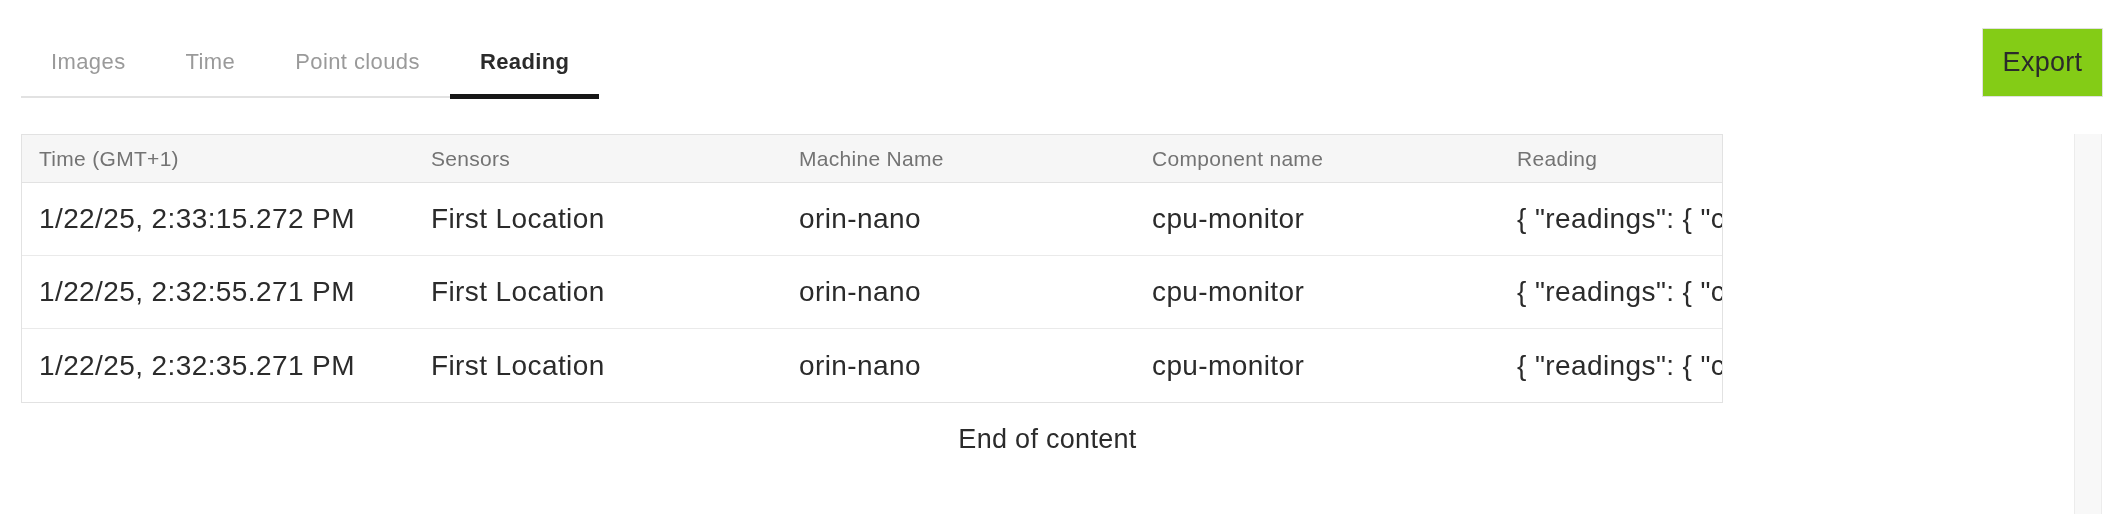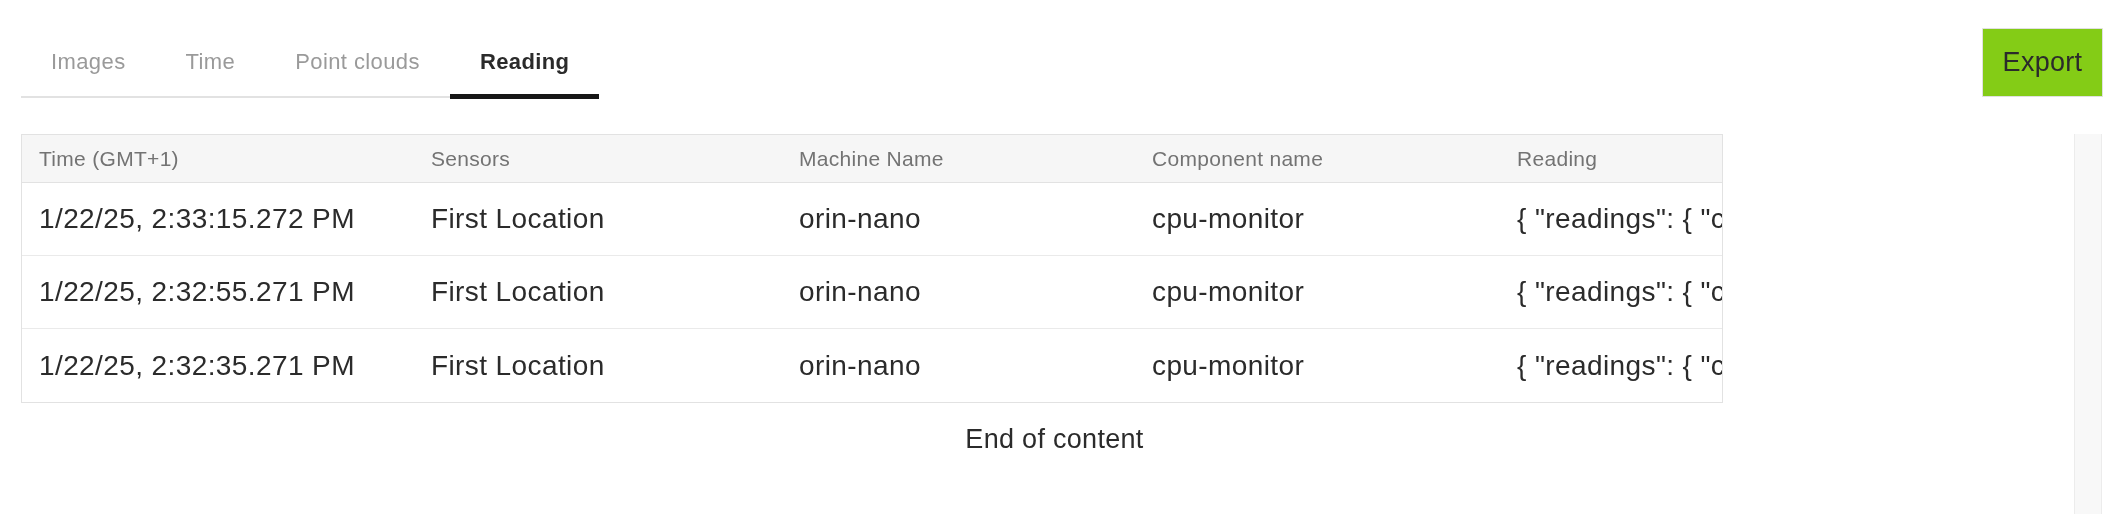--- a/index.html
+++ b/index.html
@@ -114,21 +114,21 @@
     width: 28px;
     height: 380px;
     background: #f8f8f8;
     border-left: 1px solid #ececec;
     border-right: 1px solid #ececec;
   }
 
   
   .end-message {
     position: absolute;
-    left: 28px;
+    left: 21px;
     top: 424px;
     width: 2053px;
     text-align: center;
     font-size: 27px;
     letter-spacing: 0.3px;
     color: #2b2b2b;
   }
 </style>
 </head>
 <body>

